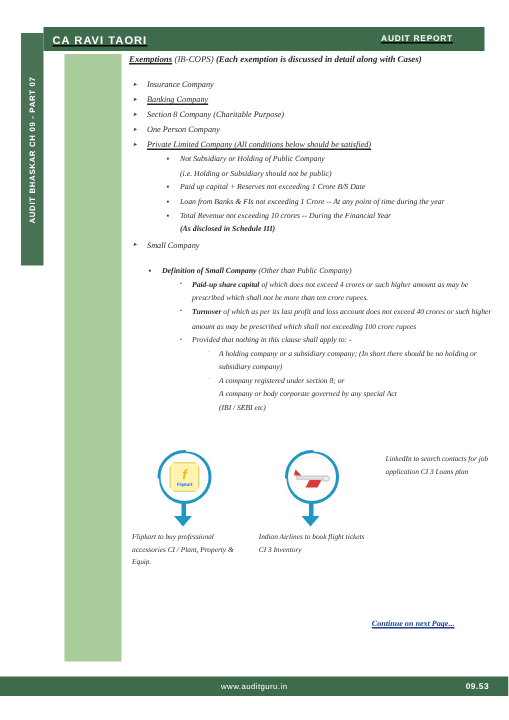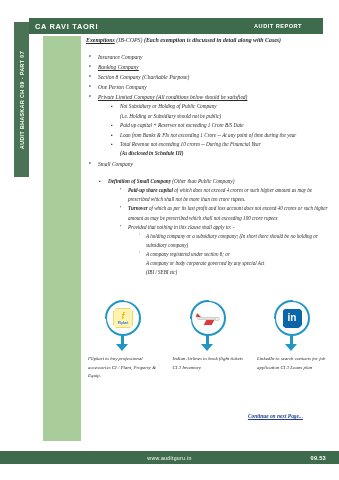--- a/index.html
+++ b/index.html
@@ -36,20 +36,21 @@
 
   
   .header {
     position: absolute;
     left: 29px; top: 18px;
     width: 294px; height: 16px;
     background: #3e6b4c;
     display: flex; align-items: center;
     justify-content: space-between;
     padding: 0 21px 0 6px;
+    text-decoration: underline;
   }
   .header .brand {
     color: #ffffff;
     font-family: "Liberation Sans", sans-serif;
     font-weight: bold;
     font-size: 7.4px;
     letter-spacing: 0.7px;
   }
   .header .doc-title {
     color: #ffffff;
@@ -400,28 +401,20 @@
             <div class="nose"></div>
           </div>
         </div>
         <div class="stem"></div>
         <div class="arrow"></div>
       </div>
       <div class="cap">Indian Airlines to book flight tickets CI 3 Inventory</div>
     </div>
 
     <div class="icon-cell">
-      <div class="badge-wrap">
-        <div class="ring"></div>
-        <div class="inner">
-          <div class="li">in</div>
-        </div>
-        <div class="stem"></div>
-        <div class="arrow"></div>
-      </div>
       <div class="cap">LinkedIn to search contacts for job application CI 3 Loans plan</div>
     </div>
 
   </div>
 
   <div class="continue">Continue on next Page...</div>
 
   <div class="footer">
     <div class="site">www.auditguru.in</div>
     <div class="pageno">09.53</div>

